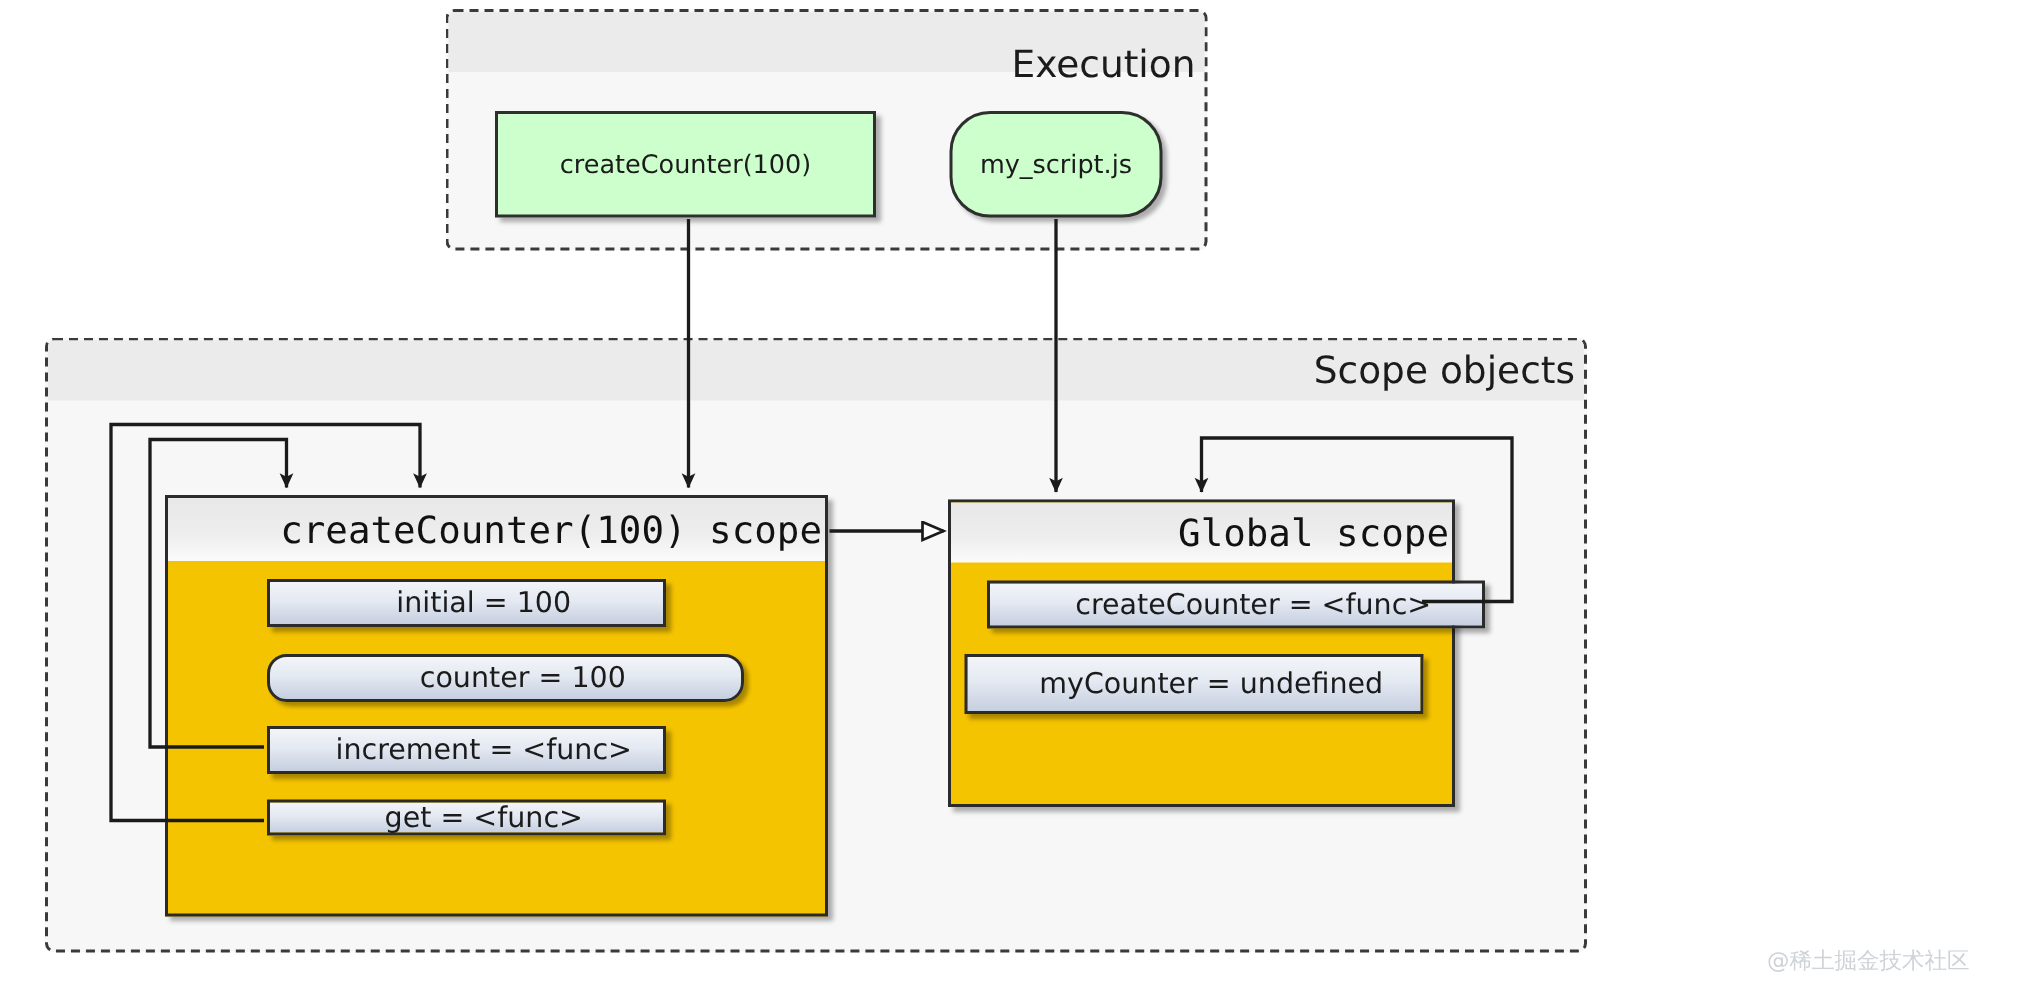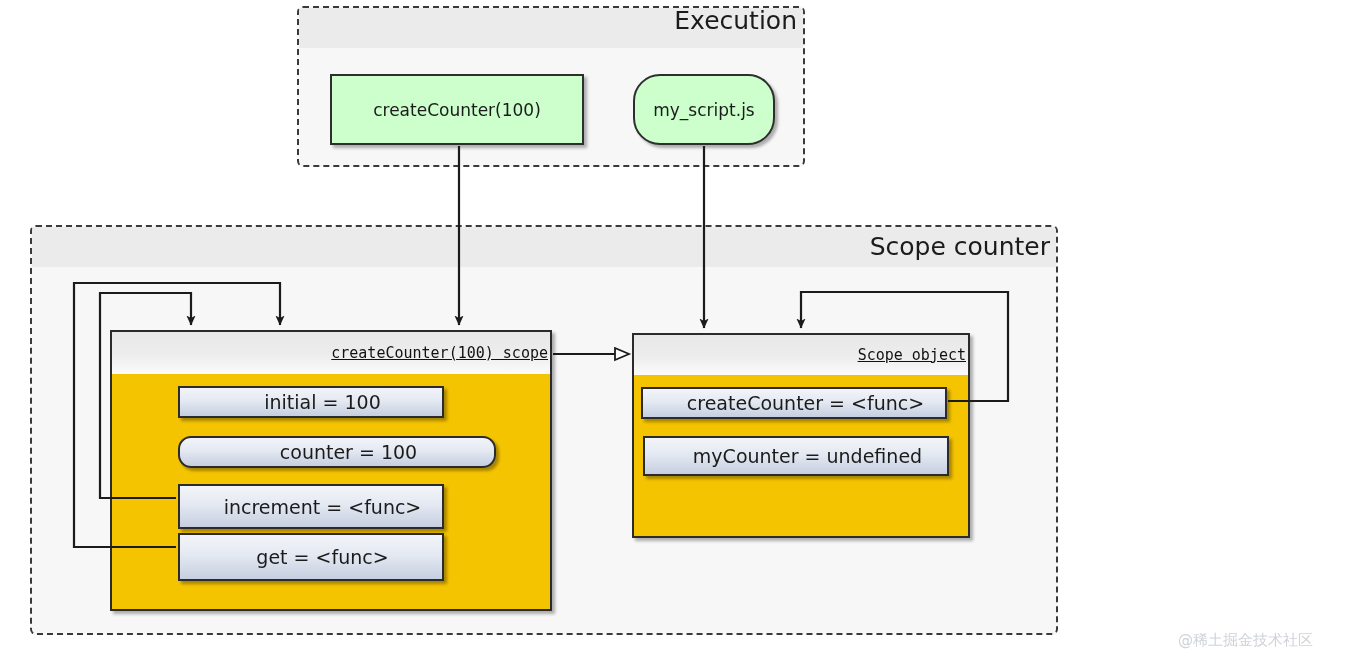--- a/index.html
+++ b/index.html
@@ -77,26 +77,25 @@
     top: 0;
     background: linear-gradient(to bottom, #e8e8e8 0%, #ededed 55%, #fbfbfb 100%);
     box-sizing: border-box;
     display: flex;
     align-items: center;
     justify-content: flex-end;
   }
   .scope-title {
     white-space: nowrap;
     color: #111111;
-    font-size: 15px;
+    font-size: 25px;
     font-family: "DejaVu Sans Mono", monospace;
     letter-spacing: 0px;
     line-height: 1;
     padding-right: 2px;
-    text-decoration: underline;
   }
   .var-row {
     position: absolute;
     border: 2px solid #2b2b2b;
     box-sizing: border-box;
     background: linear-gradient(to bottom, #f2f4f8 0%, #e4e9f2 45%, #c6cfe0 100%);
     display: flex;
     align-items: center;
     justify-content: center;
     color: #1b1b1b;
@@ -126,47 +125,47 @@
     white-space: nowrap;
   }
 </style>
 </head>
 <body>
 
 <div id="canvas">
 
   <div class="container" style="left:297px; top:6px; width:508px; height:161px;">
     <div class="container-head" style="height:40px;"></div>
-    <div class="container-title" style="top:0;">Execution</div>
+    <div class="container-title" style="top:22px;">Execution</div>
   </div>
 
   <div class="green-box" style="left:330px; top:74px; width:254px; height:71px;">createCounter(100)</div>
 
   <div class="green-box" style="left:633px; top:74px; width:142px; height:71px;border-radius:27px;">my_script.js</div>
 
   <div class="container" style="left:30px; top:225px; width:1028px; height:410px;">
     <div class="container-head" style="height:40px;"></div>
-    <div class="container-title" style="top:7px;">Scope counter</div>
+    <div class="container-title" style="top:7px;">Scope objects</div>
   </div>
 
   <div class="scope-box" style="left:110px; top:330px; width:442px; height:281px;">
     <div class="scope-head" style="height:42px;">
       <span class="scope-title">createCounter(100) scope</span>
     </div>
     <div class="var-row" style="left:66px; top:54px; width:266px; height:32px;">initial = 100</div>
     <div class="var-row" style="left:66px; top:104px; width:318px; height:32px;border-radius:13px;">counter = 100</div>
-    <div class="var-row" style="left:66px; top:152px; width:266px; height:45px;">increment = &lt;func&gt;</div>
-    <div class="var-row" style="left:66px; top:201px; width:266px; height:48px;">get = &lt;func&gt;</div>
+    <div class="var-row" style="left:66px; top:152px; width:266px; height:32px;">increment = &lt;func&gt;</div>
+    <div class="var-row" style="left:66px; top:201px; width:266px; height:24px;">get = &lt;func&gt;</div>
   </div>
 
   <div class="scope-box" style="left:632px; top:333px; width:338px; height:205px;">
     <div class="scope-head" style="height:40px;">
-      <span class="scope-title">Scope object</span>
+      <span class="scope-title">Global scope</span>
     </div>
-    <div class="var-row" style="left:7px; top:52px; width:306px; height:32px;">createCounter = &lt;func&gt;</div>
+    <div class="var-row" style="left:24px; top:52px; width:332px; height:32px;">createCounter = &lt;func&gt;</div>
     <div class="var-row" style="left:9px; top:101px; width:306px; height:40px;">myCounter = undefined</div>
   </div>
 
   <svg id="edges" viewBox="0 0 1357 668" xmlns="http://www.w3.org/2000/svg">
     <defs>
       <marker id="arrowFilled" markerWidth="12" markerHeight="12" refX="9.5" refY="5" orient="auto" markerUnits="userSpaceOnUse">
         <path d="M0,0.4 L10,5 L0,9.6 L2.4,5 Z" fill="#1b1b1b"></path>
       </marker>
       <marker id="arrowHollow" markerWidth="18" markerHeight="16" refX="15" refY="7" orient="auto" markerUnits="userSpaceOnUse">
         <path d="M1,1 L15,7 L1,13 Z" fill="#ffffff" stroke="#1b1b1b" stroke-width="1.8"></path>

